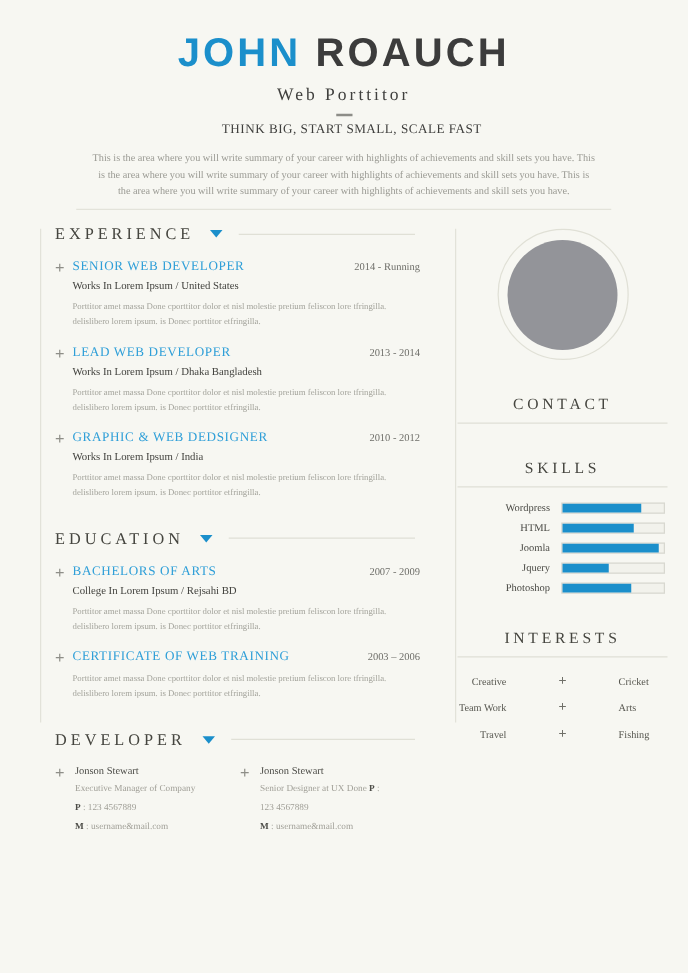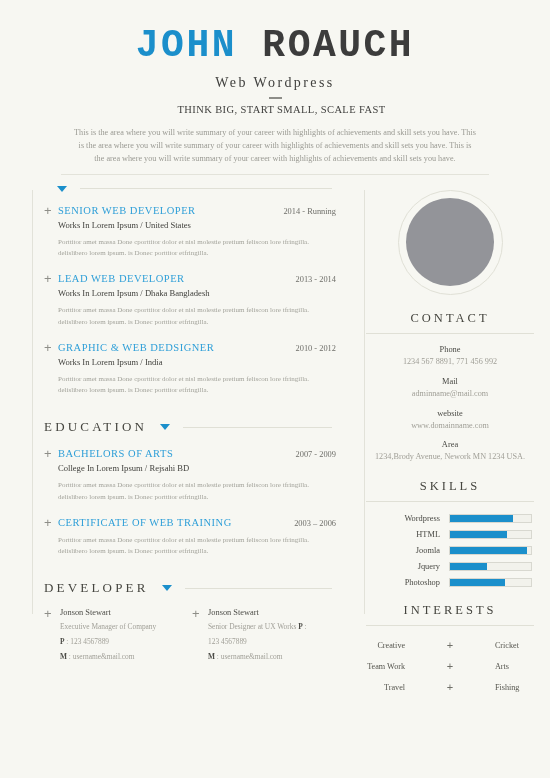--- a/index.html
+++ b/index.html
@@ -8,22 +8,22 @@
     background:#f7f7f2;
     font-family:"Liberation Serif", serif;
     color:#4a4a48;
     overflow:hidden;
   }
   .page{position:relative;width:550px;height:778px;box-sizing:border-box;}
 
   
   .header{padding-top:26px;text-align:center;}
   .name{
-    font-family:Liberation Mono, monospace;
-    font-weight:bold;font-size:38px;letter-spacing:2.5px;
+    font-family:Liberation Sans, sans-serif;
+    font-weight:bold;font-size:32px;letter-spacing:2.5px;
     line-height:1.05;
   }
   .name .first{color:#1b8fcb;}
   .name .last{color:#3c3c3c;}
   .role{
     font-family:"Liberation Serif", serif;
     font-size:14px;letter-spacing:2.4px;color:#40403e;margin-top:9px;
   }
   .dash{width:13px;height:2px;background:#8d8d88;margin:6px auto 5px;}
   .tagline{
@@ -82,21 +82,21 @@
   .refline b{color:#4d4d48;}
 
   
   .avatar-wrap{display:flex;justify-content:center;margin-top:4px;}
   .avatar-ring{
     width:103px;height:103px;border-radius:50%;border:1px solid #e0e0d6;
     display:flex;align-items:center;justify-content:center;
   }
   .avatar{width:88px;height:88px;border-radius:50%;background:#939499;}
 
-  .rsec{margin-top:16px;}
+  .rsec{margin-top:28px;}
   .rsec-title{
     text-align:center;font-size:12.5px;letter-spacing:3px;color:#45453f;
   }
   .rsec-rule{height:1px;background:#e0e0d6;margin:7px 16px 0 16px;}
 
   .contact-list{text-align:center;margin-top:11px;}
   .c-label{font-size:8.4px;color:#4a4a45;margin-top:9px;}
   .c-label:first-child{margin-top:0;}
   .c-value{font-size:8.2px;color:#a09f97;margin-top:2px;line-height:1.45;}
 
@@ -121,34 +121,35 @@
 </head>
 <body>
 
 <div class="page">
 
   <div class="header">
     <div class="name">
       <span class="first">JOHN</span>
       <span class="last">ROAUCH</span>
     </div>
-    <div class="role">Web Wordpress</div>
+    <div class="role">Web Porttitor</div>
     <div class="dash"></div>
     <div class="tagline">THINK BIG,  START SMALL,  SCALE FAST</div>
     <div class="summary">This is the area where you will write   summary of your career with highlights of achievements and skill sets you have. This is the area where you will write   summary of your career with highlights of achievements and skill sets you have. This is the area where you will write   summary of your career with highlights of achievements and skill sets you have.</div>
     <div class="head-rule"></div>
   </div>
 
   <div class="cols">
 
     <div class="left">
       <div class="vrule"></div>
 
       <div>
         <div class="sec-head">
+          <div class="sec-title">EXPERIENCE</div>
           <div class="caret"></div>
           <div class="sec-line"></div>
         </div>
 
         <div class="entry">
           <div class="plus">+</div>
           <div class="ebody">
             <div class="erow">
               <div class="etitle">SENIOR WEB DEVELOPER</div>
               <div class="edate">2014 - Running</div>
@@ -236,21 +237,21 @@
                 : <span>username&amp;mail.com</span>
               </div>
             </div>
           </div>
 
           <div class="ref">
             <div class="plus">+</div>
             <div>
               <div class="refname">Jonson Stewart</div>
               <div class="refline">
-                <span>Senior Designer at UX Works</span>
+                <span>Senior Designer at UX Done</span>
                 <b>P</b> :
               </div>
               <div class="refline">123 4567889</div>
               <div class="refline">
                 <b>M</b>
                 : <span>username&amp;mail.com</span>
               </div>
             </div>
           </div>
         </div>
@@ -262,30 +263,20 @@
 
       <div class="avatar-wrap">
         <div class="avatar-ring">
           <div class="avatar"></div>
         </div>
       </div>
 
       <div class="rsec">
         <div class="rsec-title">CONTACT</div>
         <div class="rsec-rule"></div>
-        <div class="contact-list">
-          <div class="c-label">Phone</div>
-          <div class="c-value">1234 567 8891, 771 456 992</div>
-          <div class="c-label">Mail</div>
-          <div class="c-value">adminname@mail.com</div>
-          <div class="c-label">website</div>
-          <div class="c-value">www.domainname.com</div>
-          <div class="c-label">Area</div>
-          <div class="c-value">1234,Brody Avenue, Nework MN 1234 USA.</div>
-        </div>
       </div>
 
       <div class="rsec">
         <div class="rsec-title">SKILLS</div>
         <div class="rsec-rule"></div>
         <div class="skills">
           <div class="skill">
             <div class="skill-name">Wordpress</div>
             <div class="bar">
               <div class="bar-fill" style="width: 78%;"></div>

